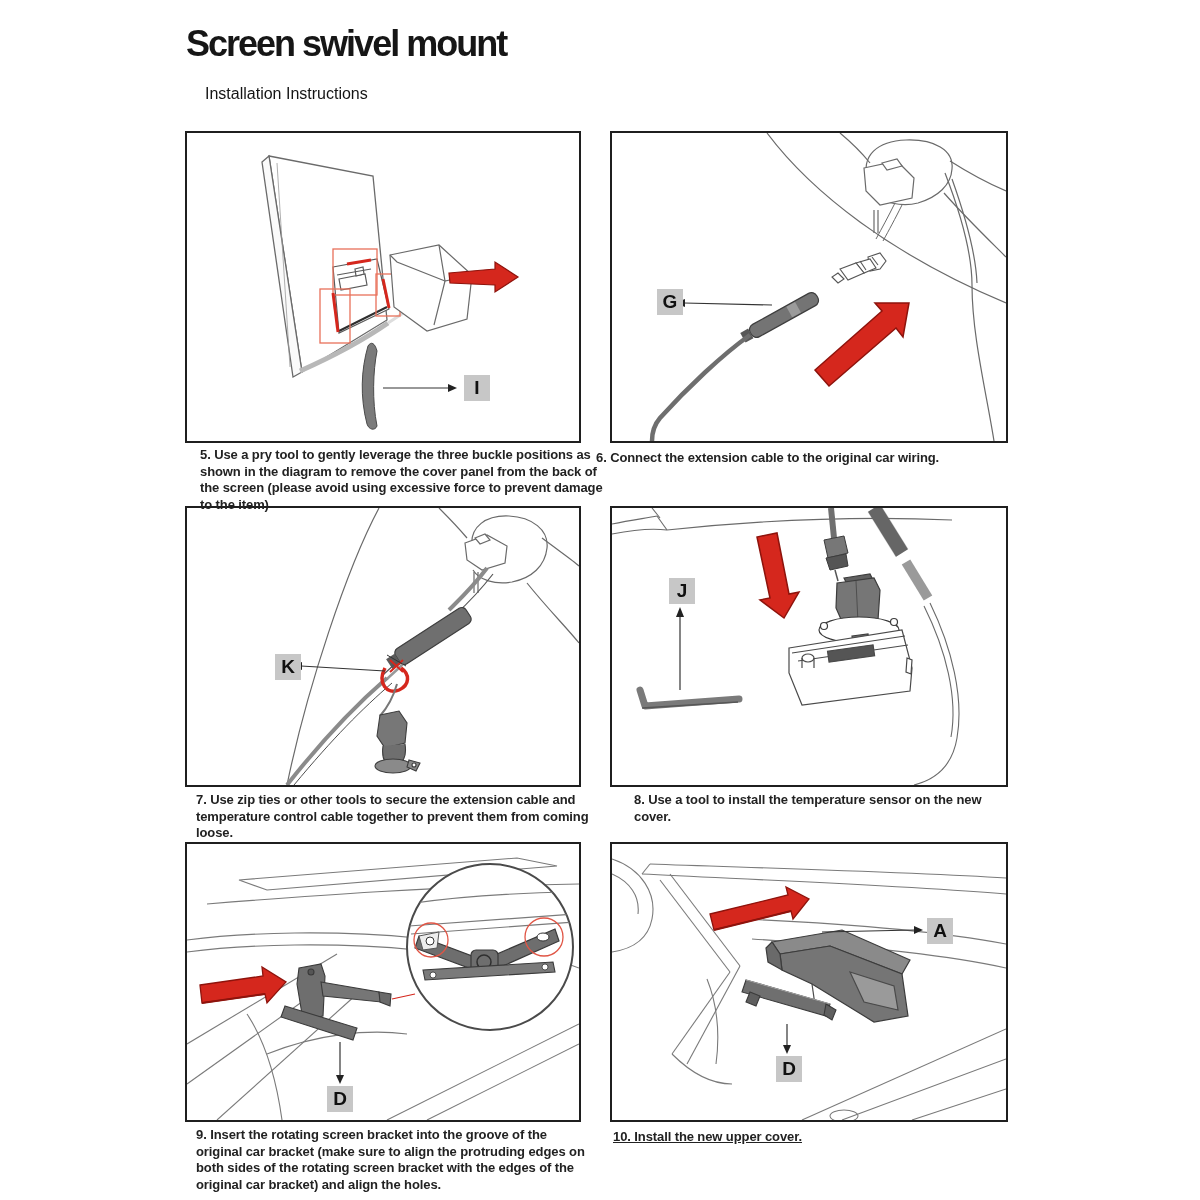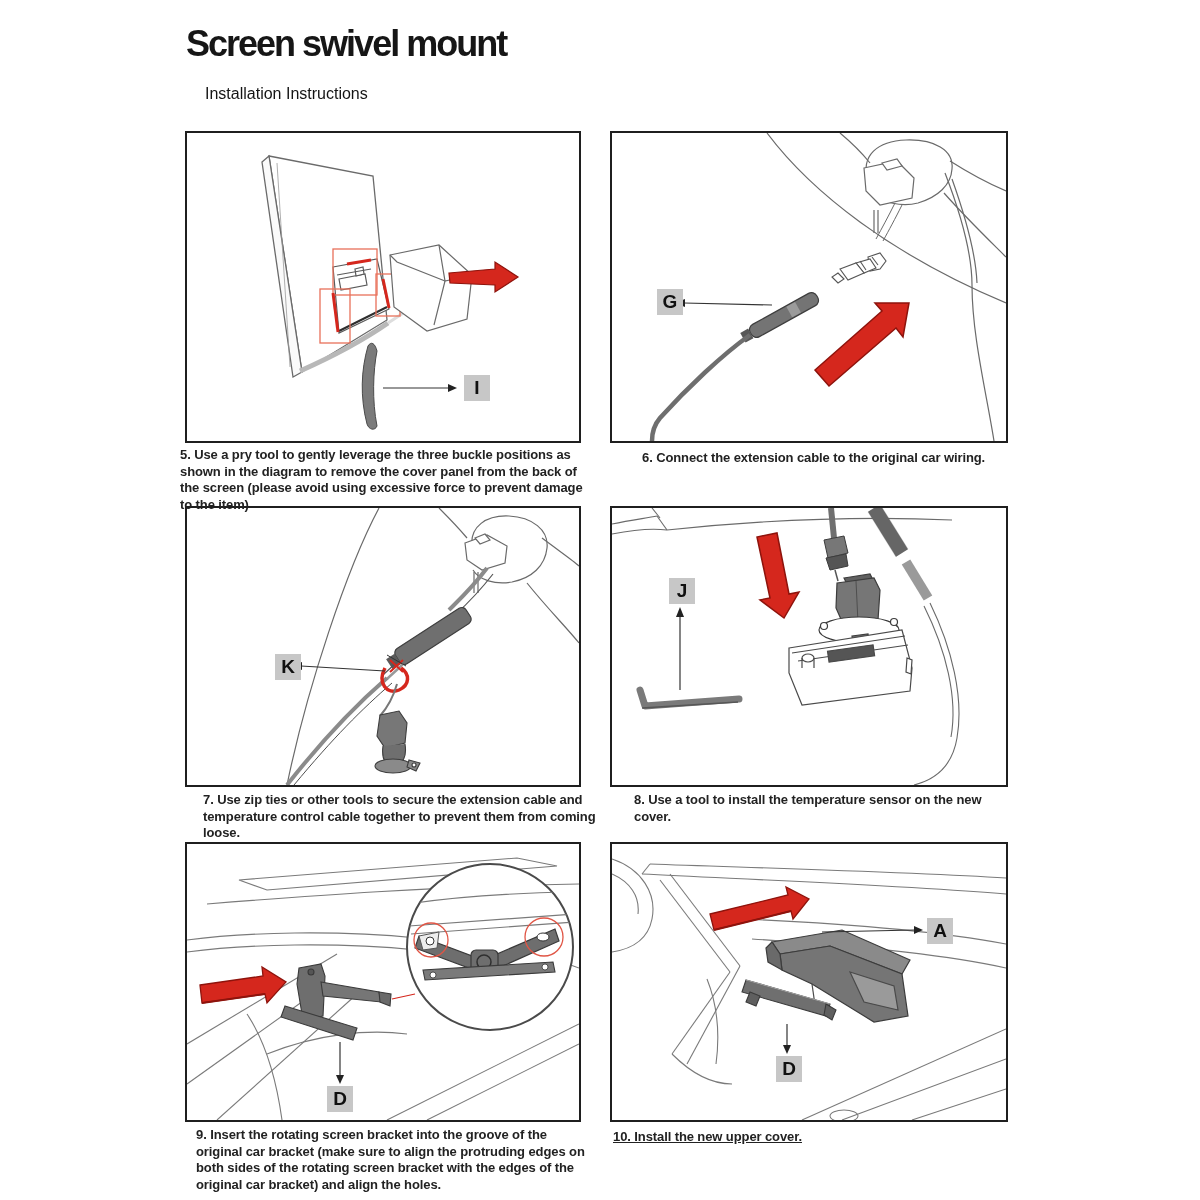--- a/index.html
+++ b/index.html
@@ -22,23 +22,23 @@
   .p1{left:185px;top:131px;width:396px;height:312px;}
   .p2{left:610px;top:131px;width:398px;height:312px;}
   .p3{left:185px;top:506px;width:396px;height:281px;}
   .p4{left:610px;top:506px;width:398px;height:281px;}
   .p5{left:185px;top:842px;width:396px;height:280px;}
   .p6{left:610px;top:842px;width:398px;height:280px;}
   .cap{
     position:absolute;font-size:13px;line-height:1.28;color:#222;font-weight:600;
     letter-spacing:-0.1px;
   }
-  .cap5{left:180px;top:447px;width:408px;}
-  .cap6{left:642px;top:450px;width:390px;}
-  .cap7{left:203px;top:792px;width:400px;}
+  .cap5{left:200px;top:447px;width:408px;}
+  .cap6{left:596px;top:450px;width:390px;}
+  .cap7{left:196px;top:792px;width:400px;}
   .cap8{left:634px;top:792px;width:368px;}
   .cap9{left:188px;top:1127px;width:400px;margin-left:8px;}
   .cap10{left:613px;top:1129px;width:390px;text-decoration:underline;}
   .plabel{
     position:absolute;width:26px;height:26px;background:#c7c7c7;
     display:flex;align-items:center;justify-content:center;
     font-size:19px;font-weight:bold;color:#101010;
   }
 </style>
 </head>

